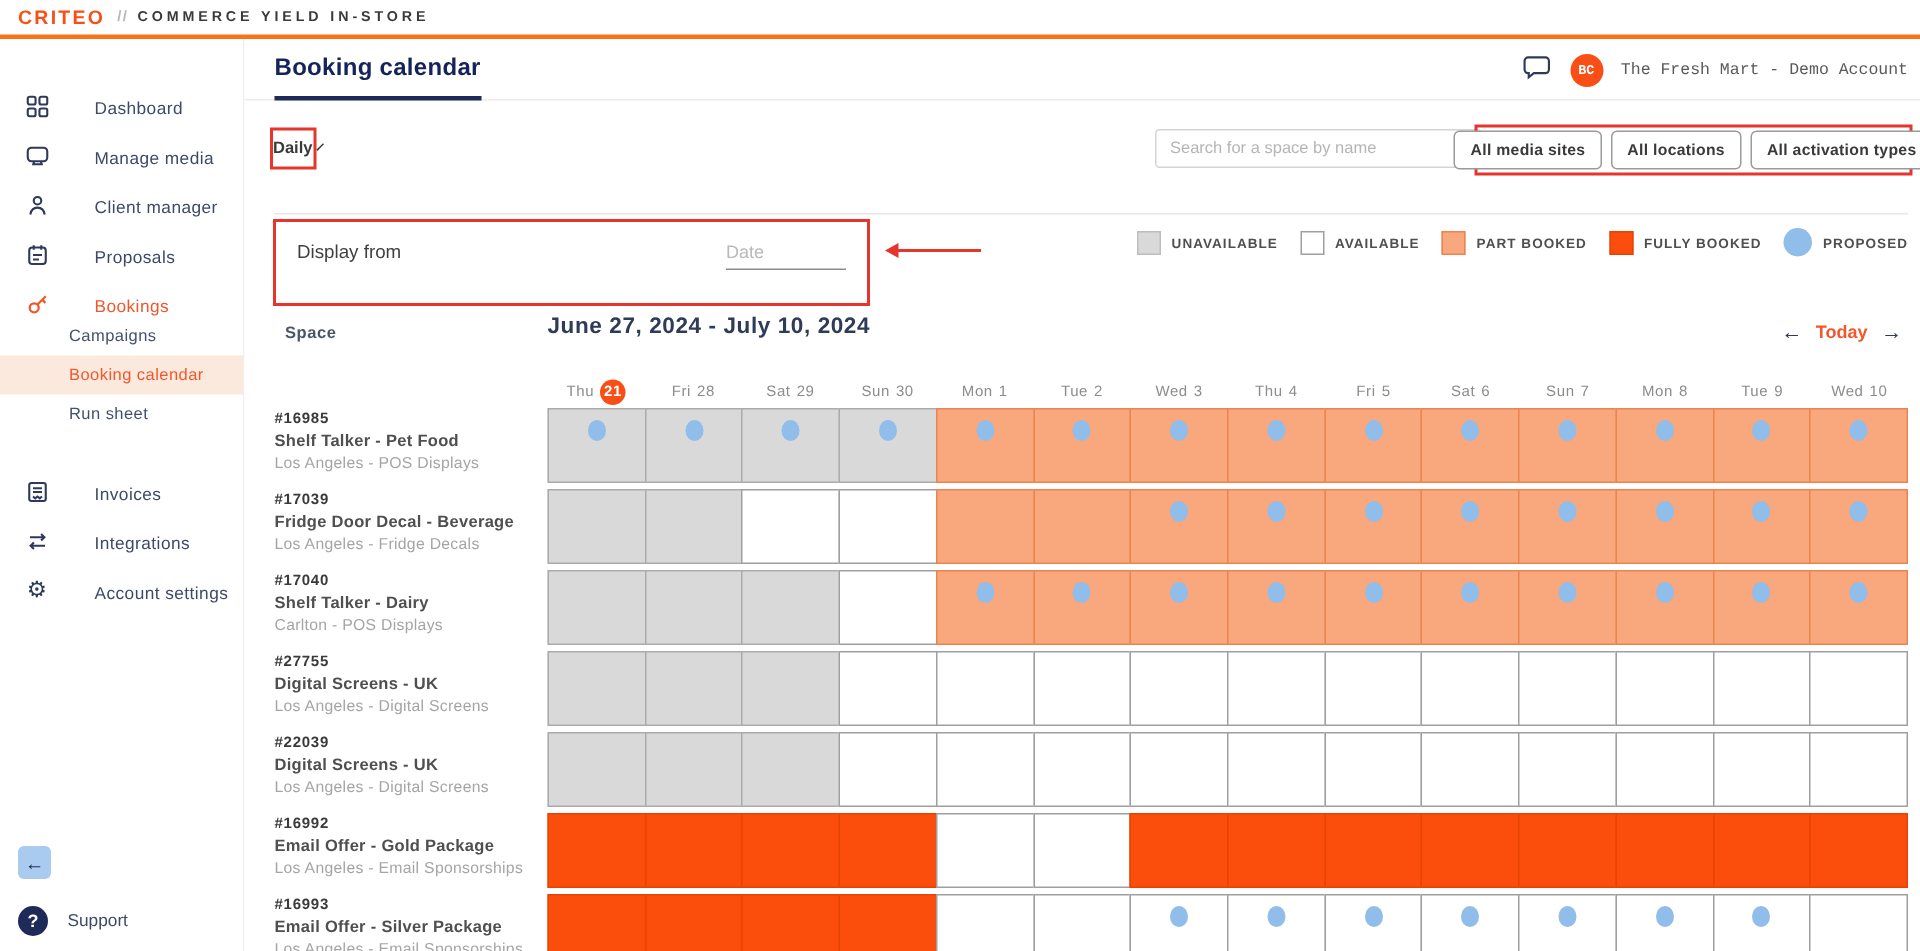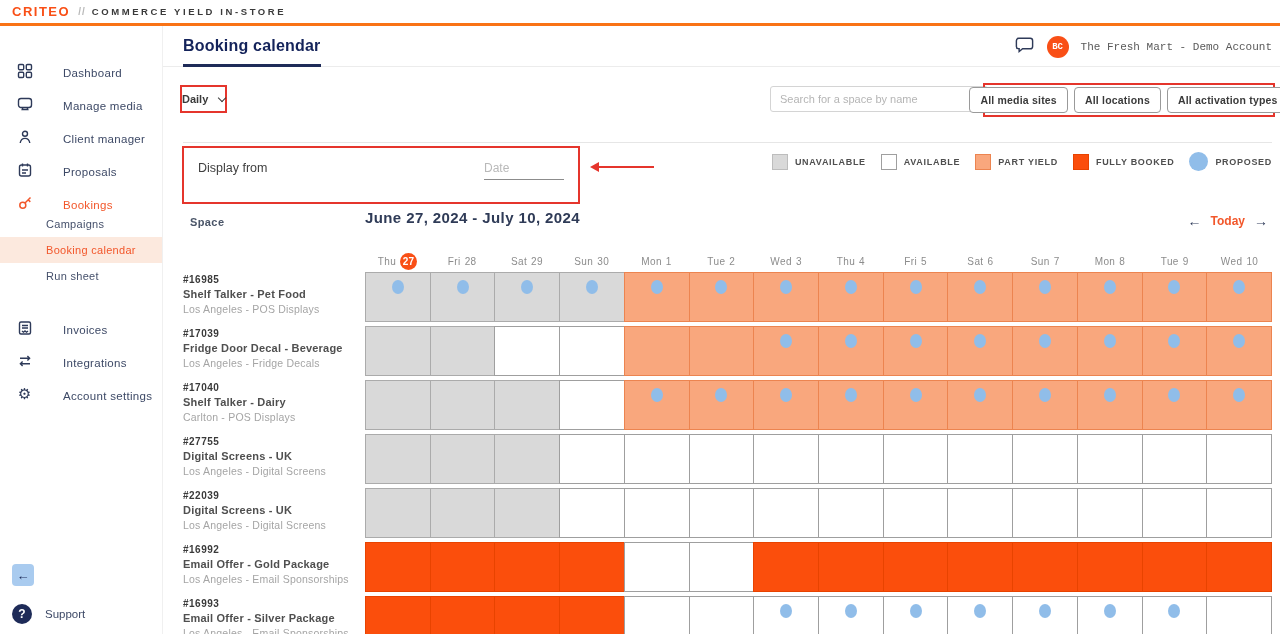--- a/index.html
+++ b/index.html
@@ -38,21 +38,21 @@
   .page-head { position:absolute; top:0; left:0; right:0; height:41px; border-bottom:1px solid #ececec; }
   .page-title { position:absolute; left:20px; top:11px; font-size:16px; font-weight:700; color:#14235A; letter-spacing:.2px; }
   .title-underline { position:absolute; left:20px; top:38px; width:138px; height:3px; background:#1E2B58; }
   .head-right { position:absolute; right:8px; top:8px; display:flex; align-items:center; gap:12px;font-family:Liberation Mono, monospace; }
   .avatar { width:22px; height:22px; border-radius:50%; background:var(--brand-orange,#F94F16); color:#fff;
     font-size:9px; font-weight:700; display:flex; align-items:center; justify-content:center; }
   .account-name { font-size:11px; color:#5a5a5a; }
 
   
   .annotation { border:2px solid var(--annotation-red,#E5352C); }
-  .daily-box { position:absolute; left:17px; top:59px; width:47px; height:28px;
+  .daily-box { position:absolute; left:17px; top:59px; width:31px; height:28px;
     display:flex; align-items:center; justify-content:space-between; gap:5px; cursor:pointer; background:#fff; }
   .daily-box .lbl { font-size:11px; font-weight:600; color:#3a3a3a; }
   .chev { width:6px; height:6px; border-right:1.6px solid #3a3a3a; border-bottom:1.6px solid #3a3a3a;
     transform:rotate(45deg); margin-top:-3px; }
   .search-input { position:absolute; left:607px; top:60px; width:218px; height:26px; border:1px solid #d4d4d4;
     border-radius:3px; padding:0 9px; font-size:11px; color:#444; font-family:"Liberation Sans",sans-serif; }
   .search-input::placeholder { color:#b5b5b5; }
   .filters-box { position:absolute; left:820px; top:57px; width:292px; height:34px;
     display:flex; align-items:center; justify-content:center; gap:6px; }
   .filter-btn { height:26px; background:#fff; border:1px solid #9a9a9a; border-radius:4px;
@@ -253,21 +253,21 @@
       <div class="legend-item">
         <span class="swatch unavailable"></span>
         <span class="lbl">UNAVAILABLE</span>
       </div>
       <div class="legend-item">
         <span class="swatch available"></span>
         <span class="lbl">AVAILABLE</span>
       </div>
       <div class="legend-item">
         <span class="swatch part-booked"></span>
-        <span class="lbl">PART YIELD</span>
+        <span class="lbl">PART BOOKED</span>
       </div>
       <div class="legend-item">
         <span class="swatch fully-booked"></span>
         <span class="lbl">FULLY BOOKED</span>
       </div>
       <div class="legend-item">
         <span class="swatch proposed"></span>
         <span class="lbl">PROPOSED</span>
       </div>
     </div>
@@ -277,21 +277,21 @@
     <div class="today-nav">
       <span class="arrow">←</span>
       <span class="today-lbl">Today</span>
       <span class="arrow">→</span>
     </div>
 
     <div class="calendar">
       <div class="day-header">
           <div class="day-col">
             <span class="day-name">Thu</span>
-            <span class="day-num today">27</span>
+            <span class="day-num today">21</span>
           </div>
           <div class="day-col">
             <span class="day-name">Fri</span>
             <span class="day-num">28</span>
           </div>
           <div class="day-col">
             <span class="day-name">Sat</span>
             <span class="day-num">29</span>
           </div>
           <div class="day-col">

